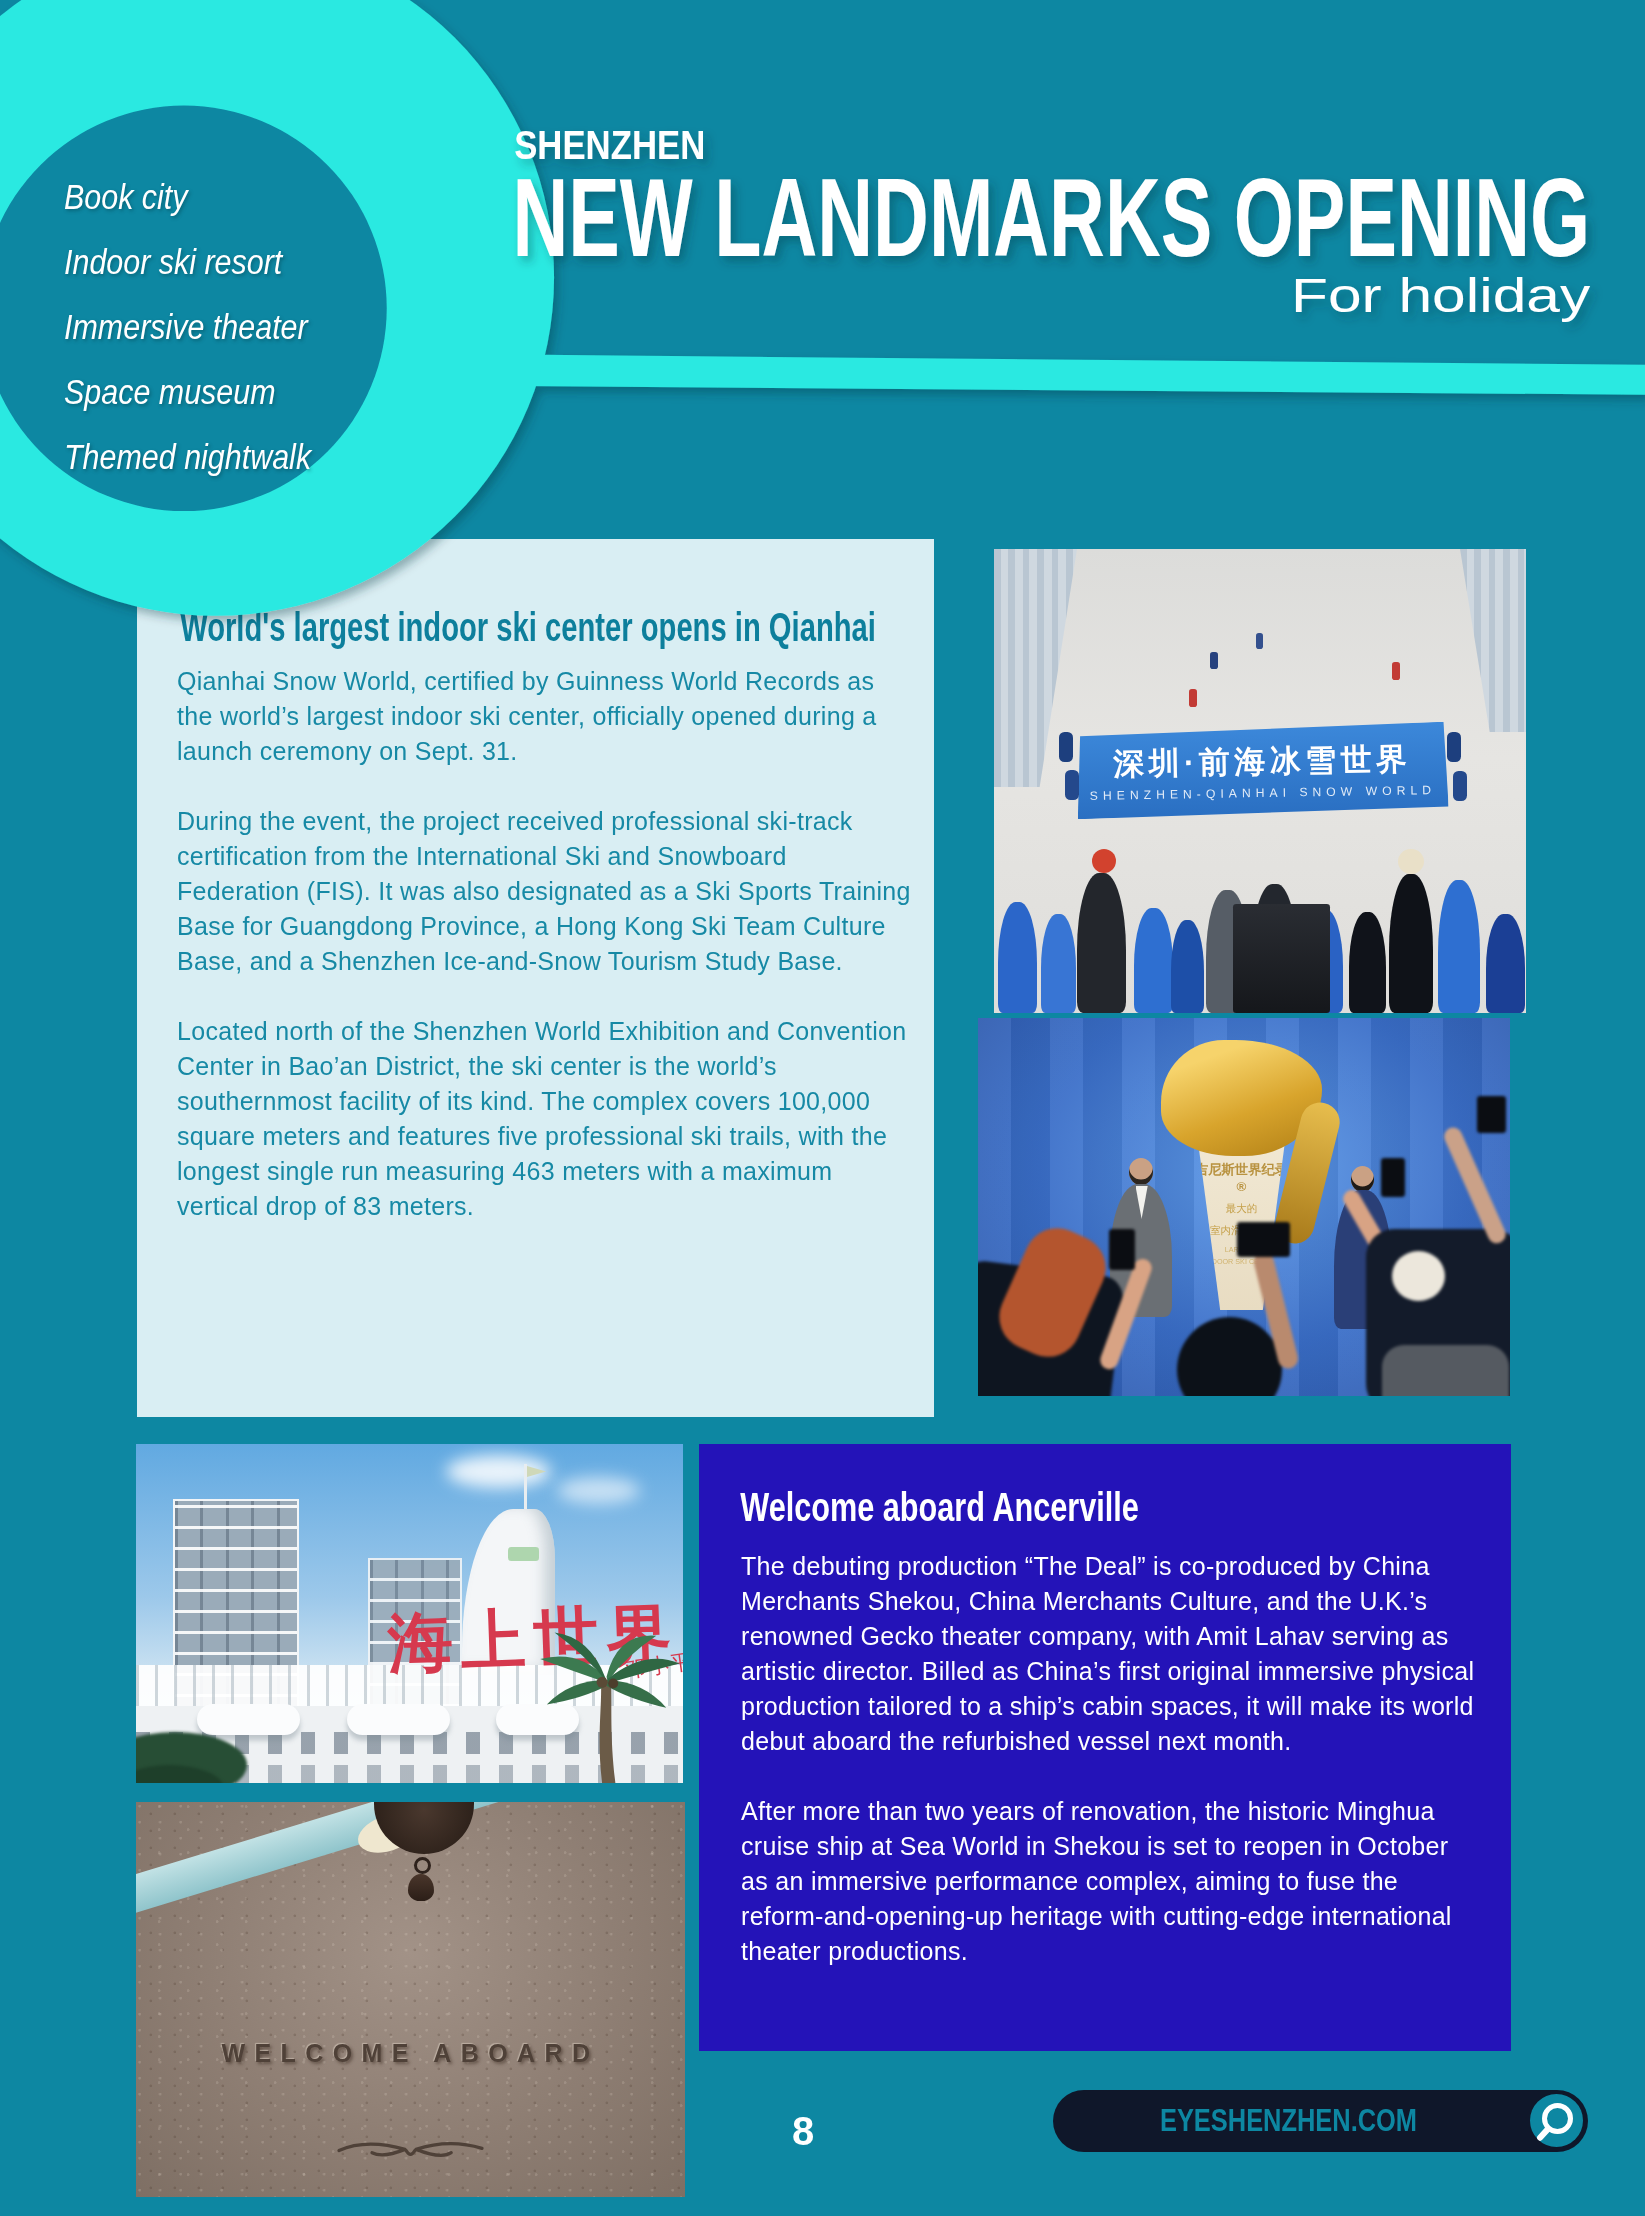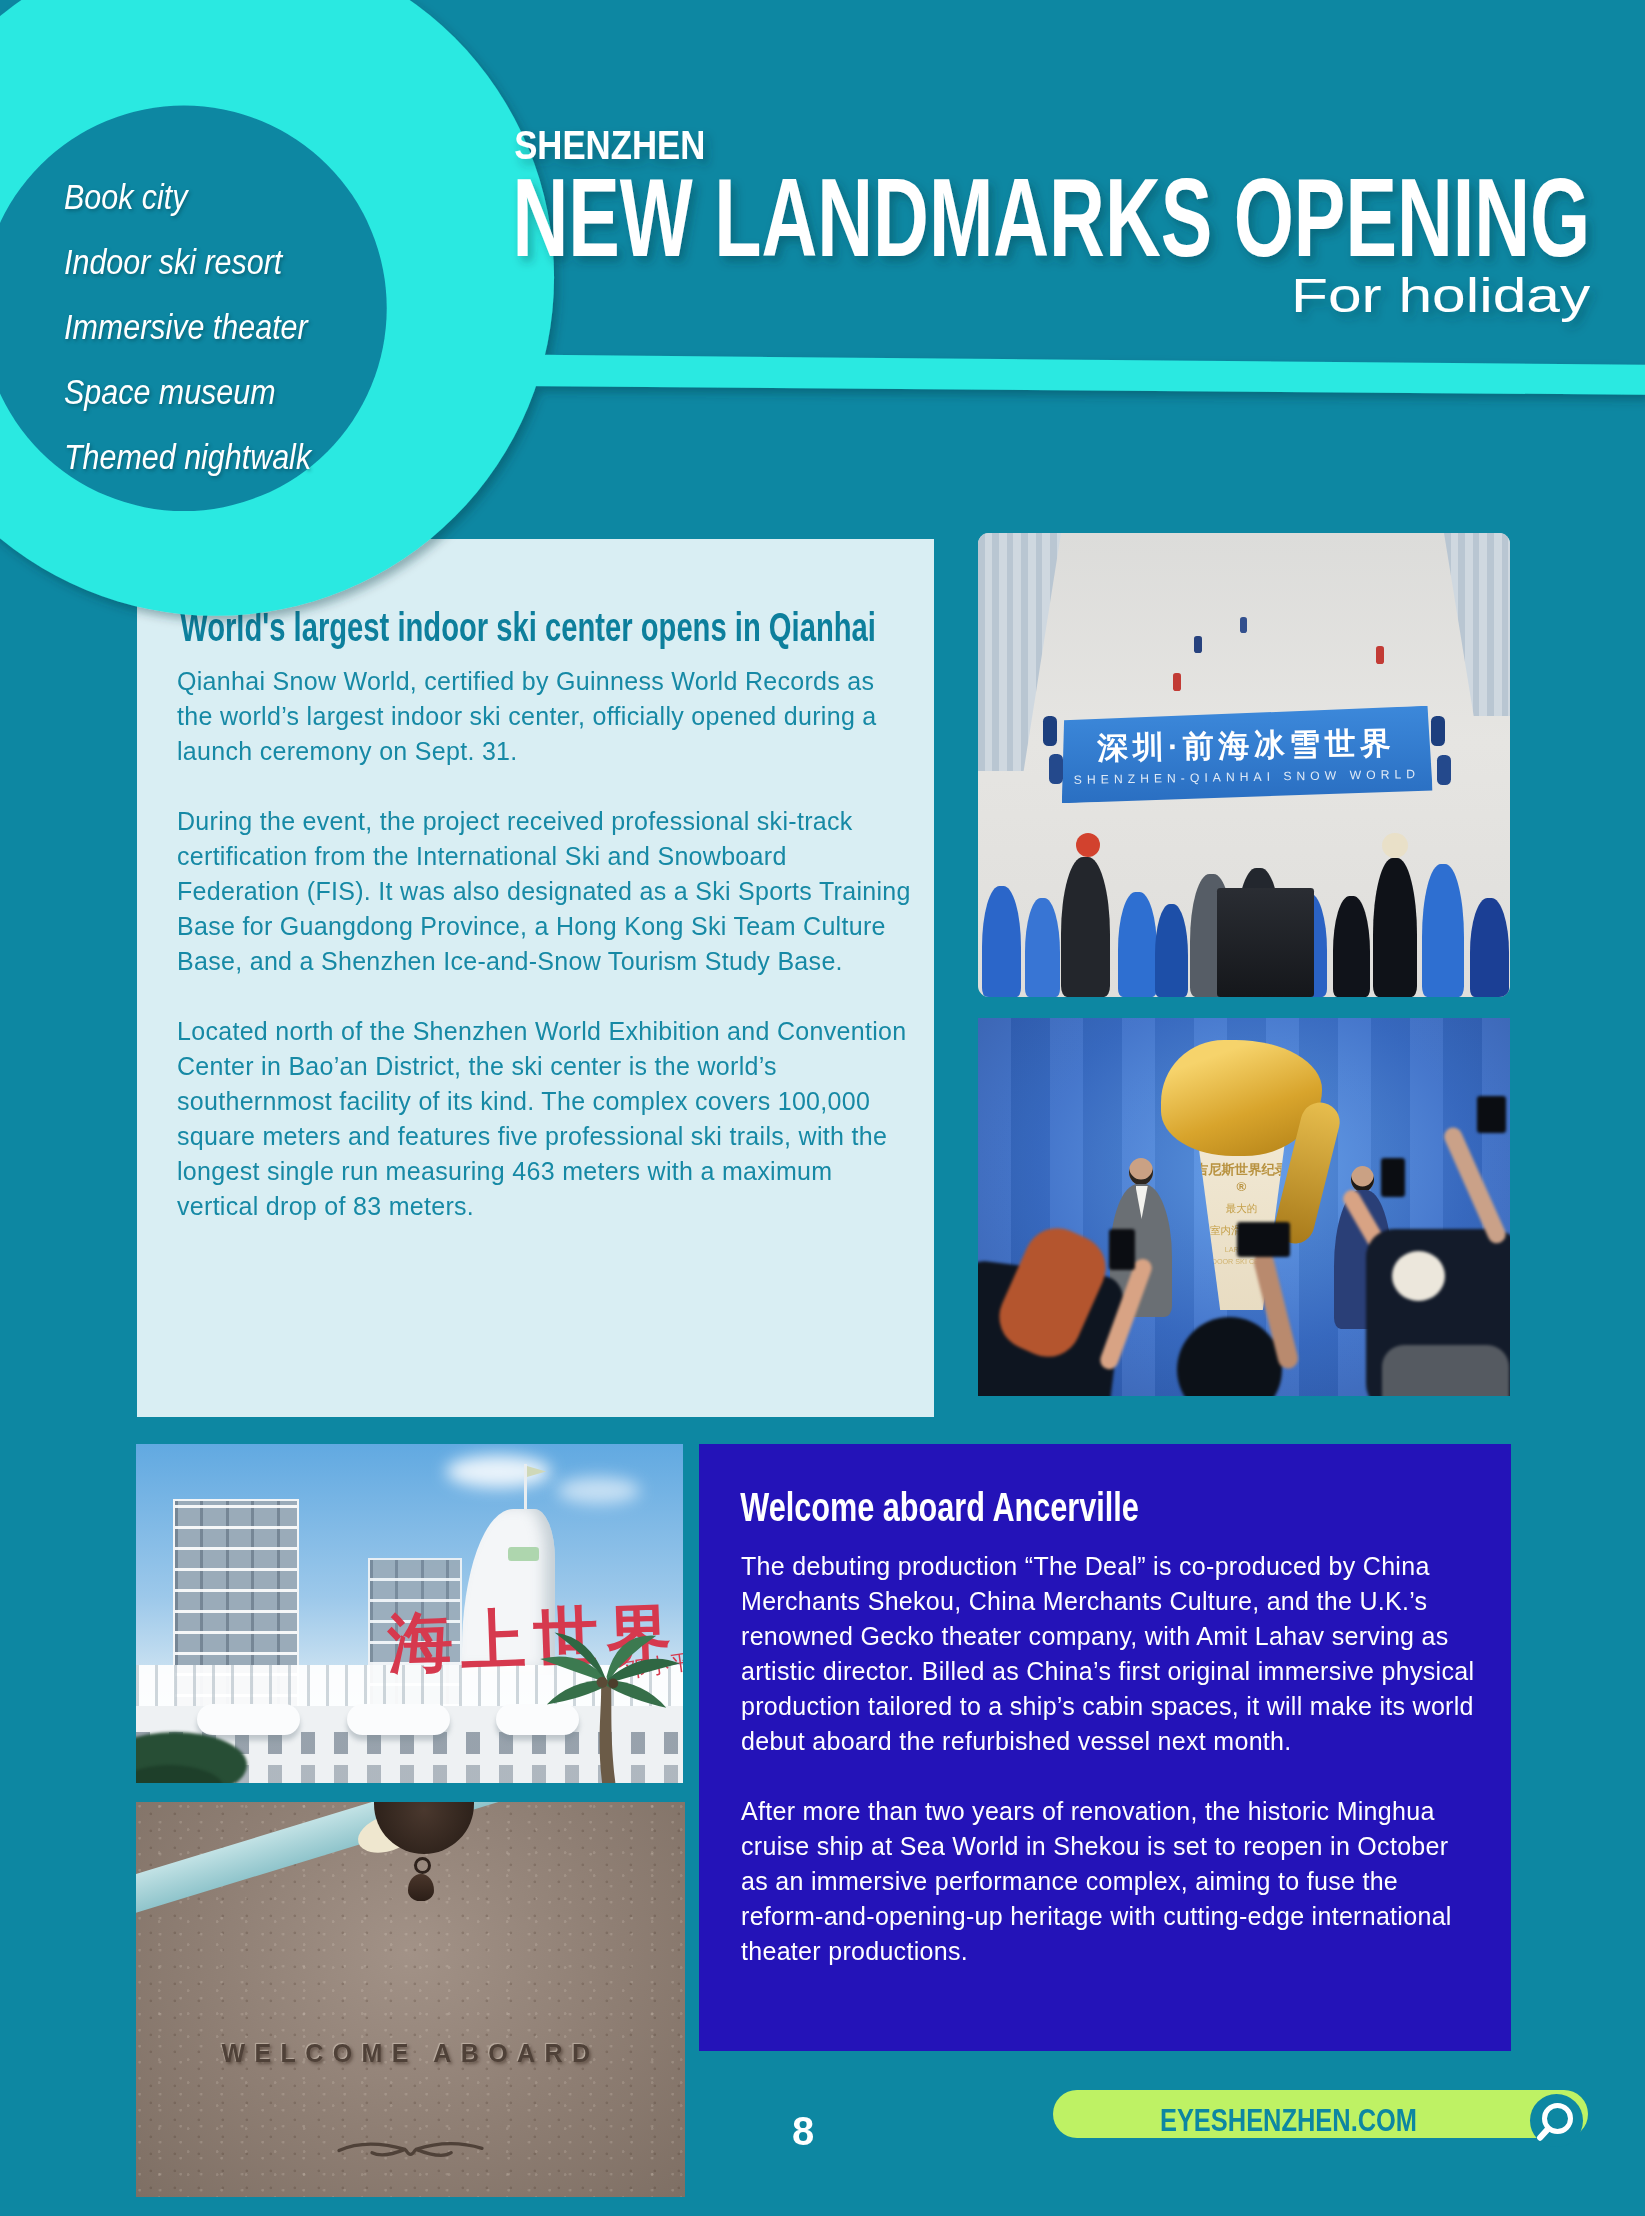--- a/index.html
+++ b/index.html
@@ -95,21 +95,21 @@
         background:radial-gradient(circle at 50% 20%,#4a382e,#241a14);border-radius:0 0 53px 53px;}
   .collar{position:absolute;left:221px;top:14.4px;width:61px;height:35px;background:#efe7cf;border-radius:50%;transform:rotate(-18deg);}
   .bellring{position:absolute;left:278px;top:55px;width:11px;height:11px;border:3.3px solid #2e221c;border-radius:50%;background:none;}
   .bell{position:absolute;left:272px;top:72px;width:25.5px;height:26.6px;
         background:linear-gradient(180deg,#4a362b,#2b1e17);border-radius:50% 50% 46% 46% / 62% 62% 40% 40%;}
   .emb{color:#57473c;text-shadow:-1.1px -1.1px 1.1px rgba(255,246,230,.4),1.7px 2.2px 3.3px rgba(40,25,15,.45);
        position:absolute;width:100%;text-align:center;white-space:nowrap;}
   
   .pagenum{position:absolute;left:778px;top:2109px;width:50px;text-align:center;
            font-size:40px;font-weight:bold;color:#ffffff;z-index:3;}
-  .pill{position:absolute;left:1053px;top:2090px;width:535px;height:48px;background:#bef264;
+  .pill{position:absolute;left:1053px;top:2090px;width:535px;height:62px;background:#0f172a;
         border-radius:31px;z-index:3;}
   .pill .site{position:absolute;left:0;top:0;width:471px;height:62px;line-height:62px;text-align:center;
         font-size:31px;font-weight:bold;color:#0d87a2;transform:scaleX(.82);transform-origin:center;}
   .mag{position:absolute;right:5px;top:4.4px;width:53px;height:53px;border-radius:50%;background:#0d87a2;}
   .mag .lens{position:absolute;left:12.2px;top:8.9px;width:21px;height:21px;border:5px solid #fff;border-radius:50%;}
   .mag .handle{position:absolute;left:11px;bottom:5.5px;width:5.5px;height:16.6px;background:#fff;
                border-radius:2.8px;transform:rotate(42deg);}
   svg text{font-family:"Liberation Sans",sans-serif;}
 </style>
 </head>
@@ -121,21 +121,21 @@
     <svg class="abs" style="left:39px;top:60px;" width="742" height="55" viewBox="0 0 1340 100">
       <text x="3" y="76" font-size="74" font-weight="bold" fill="#0d7f9c" textLength="1265" lengthAdjust="spacingAndGlyphs">World's largest indoor ski center opens in Qianhai</text>
     </svg>
     <div class="body">
       <p>Qianhai Snow World, certified by Guinness World Records as the world’s largest indoor ski center, officially opened during a launch ceremony on Sept. 31.</p>
       <p>During the event, the project received professional ski-track certification from the International Ski and Snowboard Federation (FIS). It was also designated as a Ski Sports Training Base for Guangdong Province, a Hong Kong Ski Team Culture Base, and a Shenzhen Ice-and-Snow Tourism Study Base.</p>
       <p>Located north of the Shenzhen World Exhibition and Convention Center in Bao’an District, the ski center is the world’s southernmost facility of its kind. The complex covers 100,000 square meters and features five professional ski trails, with the longest single run measuring 463 meters with a maximum vertical drop of 83 meters.</p>
     </div>
   </section>
 
-  <figure class="photo ph-ski" style="margin:0;border-radius:11px;">
+  <figure class="photo ph-ski" style="margin:16px;">
     <div class="fence" style="left:0;width:83px;height:238px;clip-path:polygon(0 0,100% 0,55% 100%,0 100%);"></div>
     <div class="fence" style="right:0;width:66px;height:183px;clip-path:polygon(0 0,100% 0,100% 100%,45% 100%);"></div>
     <i class="skier" style="left:216px;top:103px;width:7.8px;height:16.6px;background:#27427e;"></i>
     <i class="skier" style="left:262px;top:84px;width:7.2px;height:15.5px;background:#33508e;"></i>
     <i class="skier" style="left:195px;top:140px;width:8.3px;height:17.7px;background:#c23b35;"></i>
     <i class="skier" style="left:398px;top:113px;width:8.3px;height:17.7px;background:#c23b35;"></i>
     <div class="banner">
       <div class="cn">深圳·前海冰雪世界</div>
       <div class="en">SHENZHEN-QIANHAI SNOW WORLD</div>
     </div>

